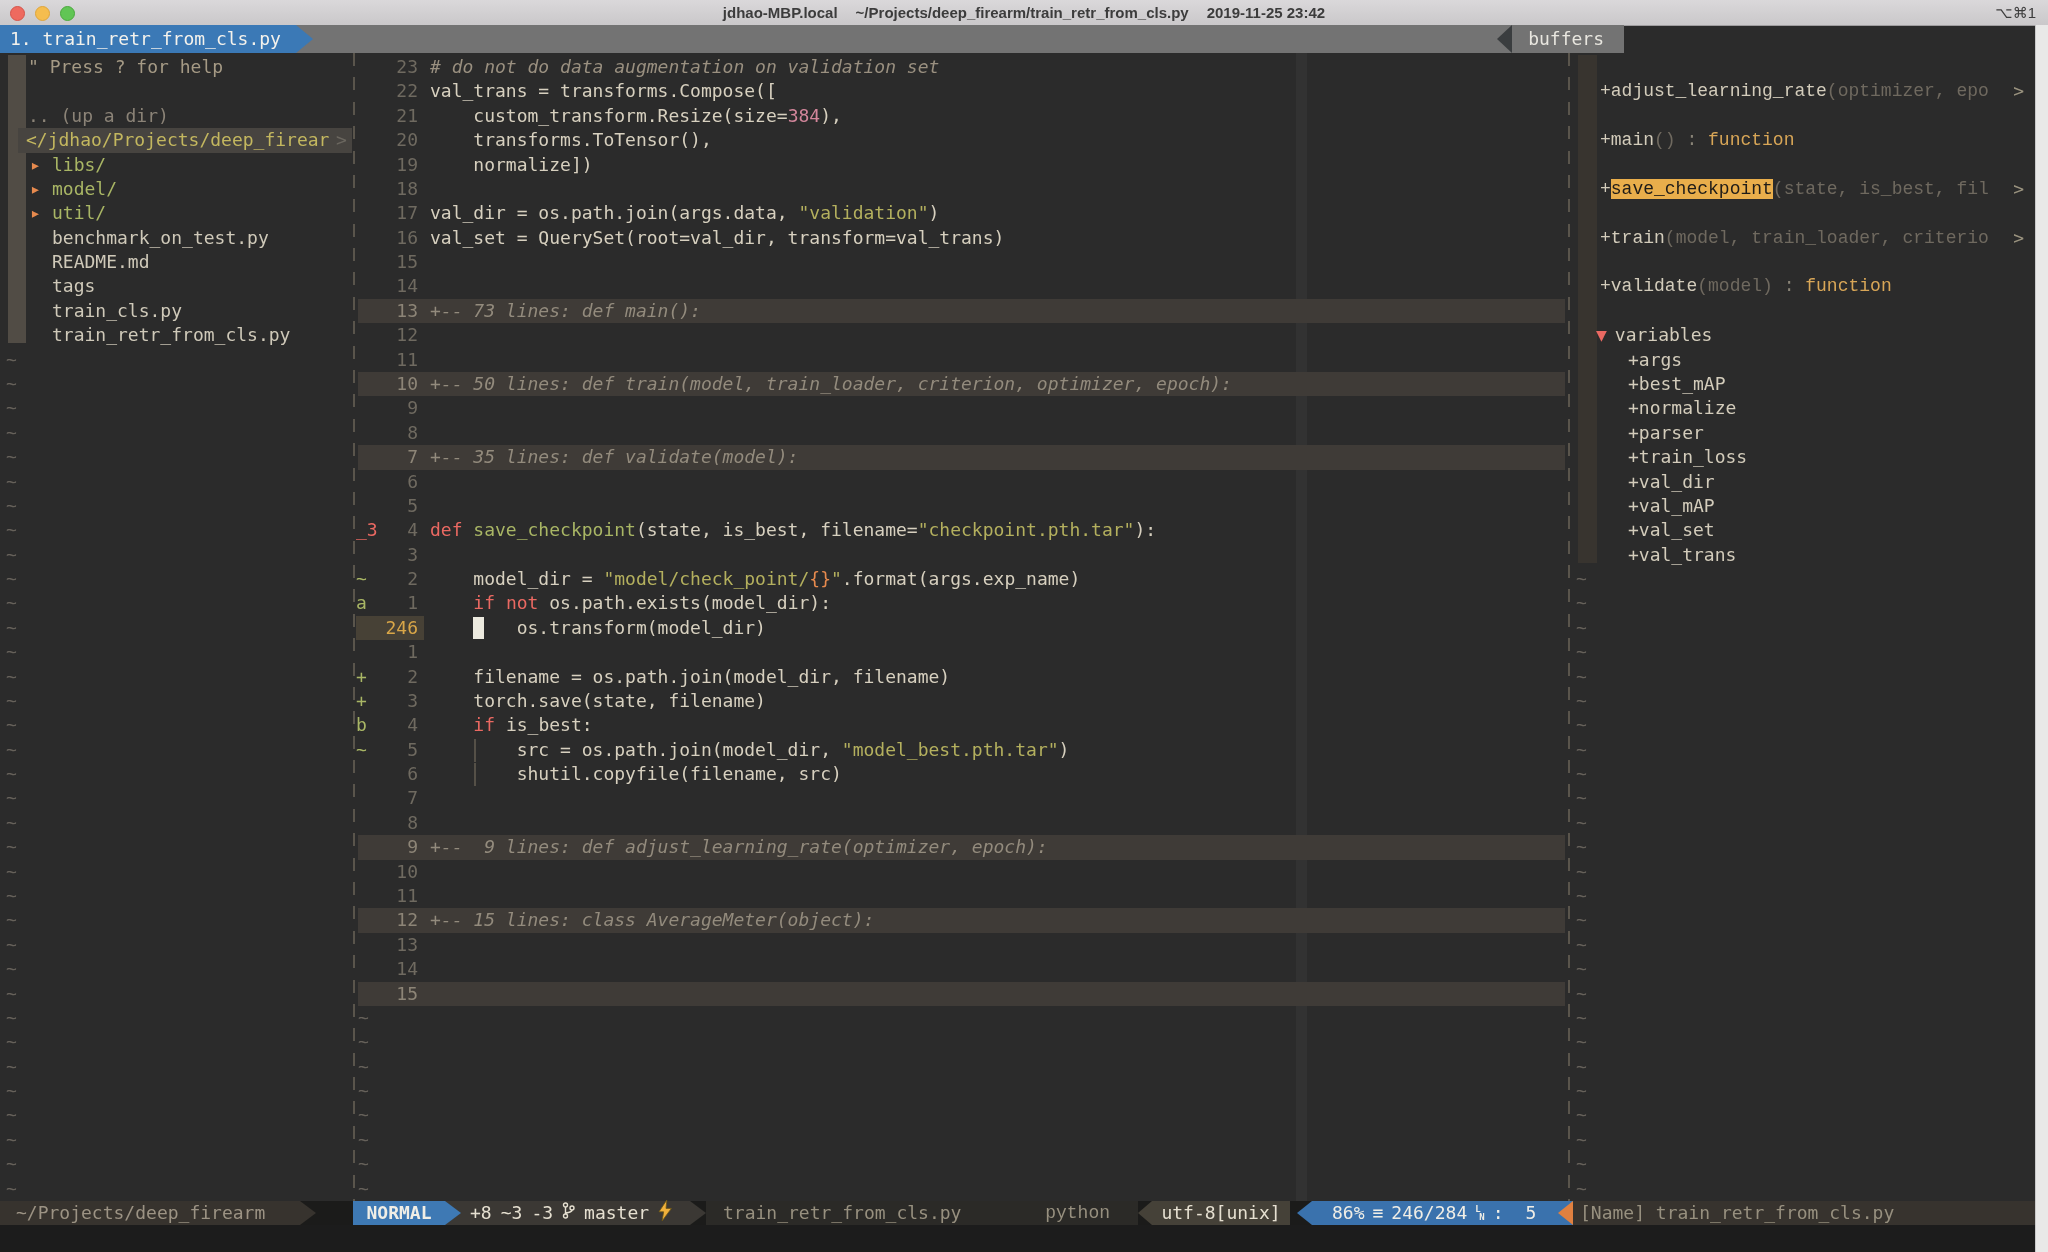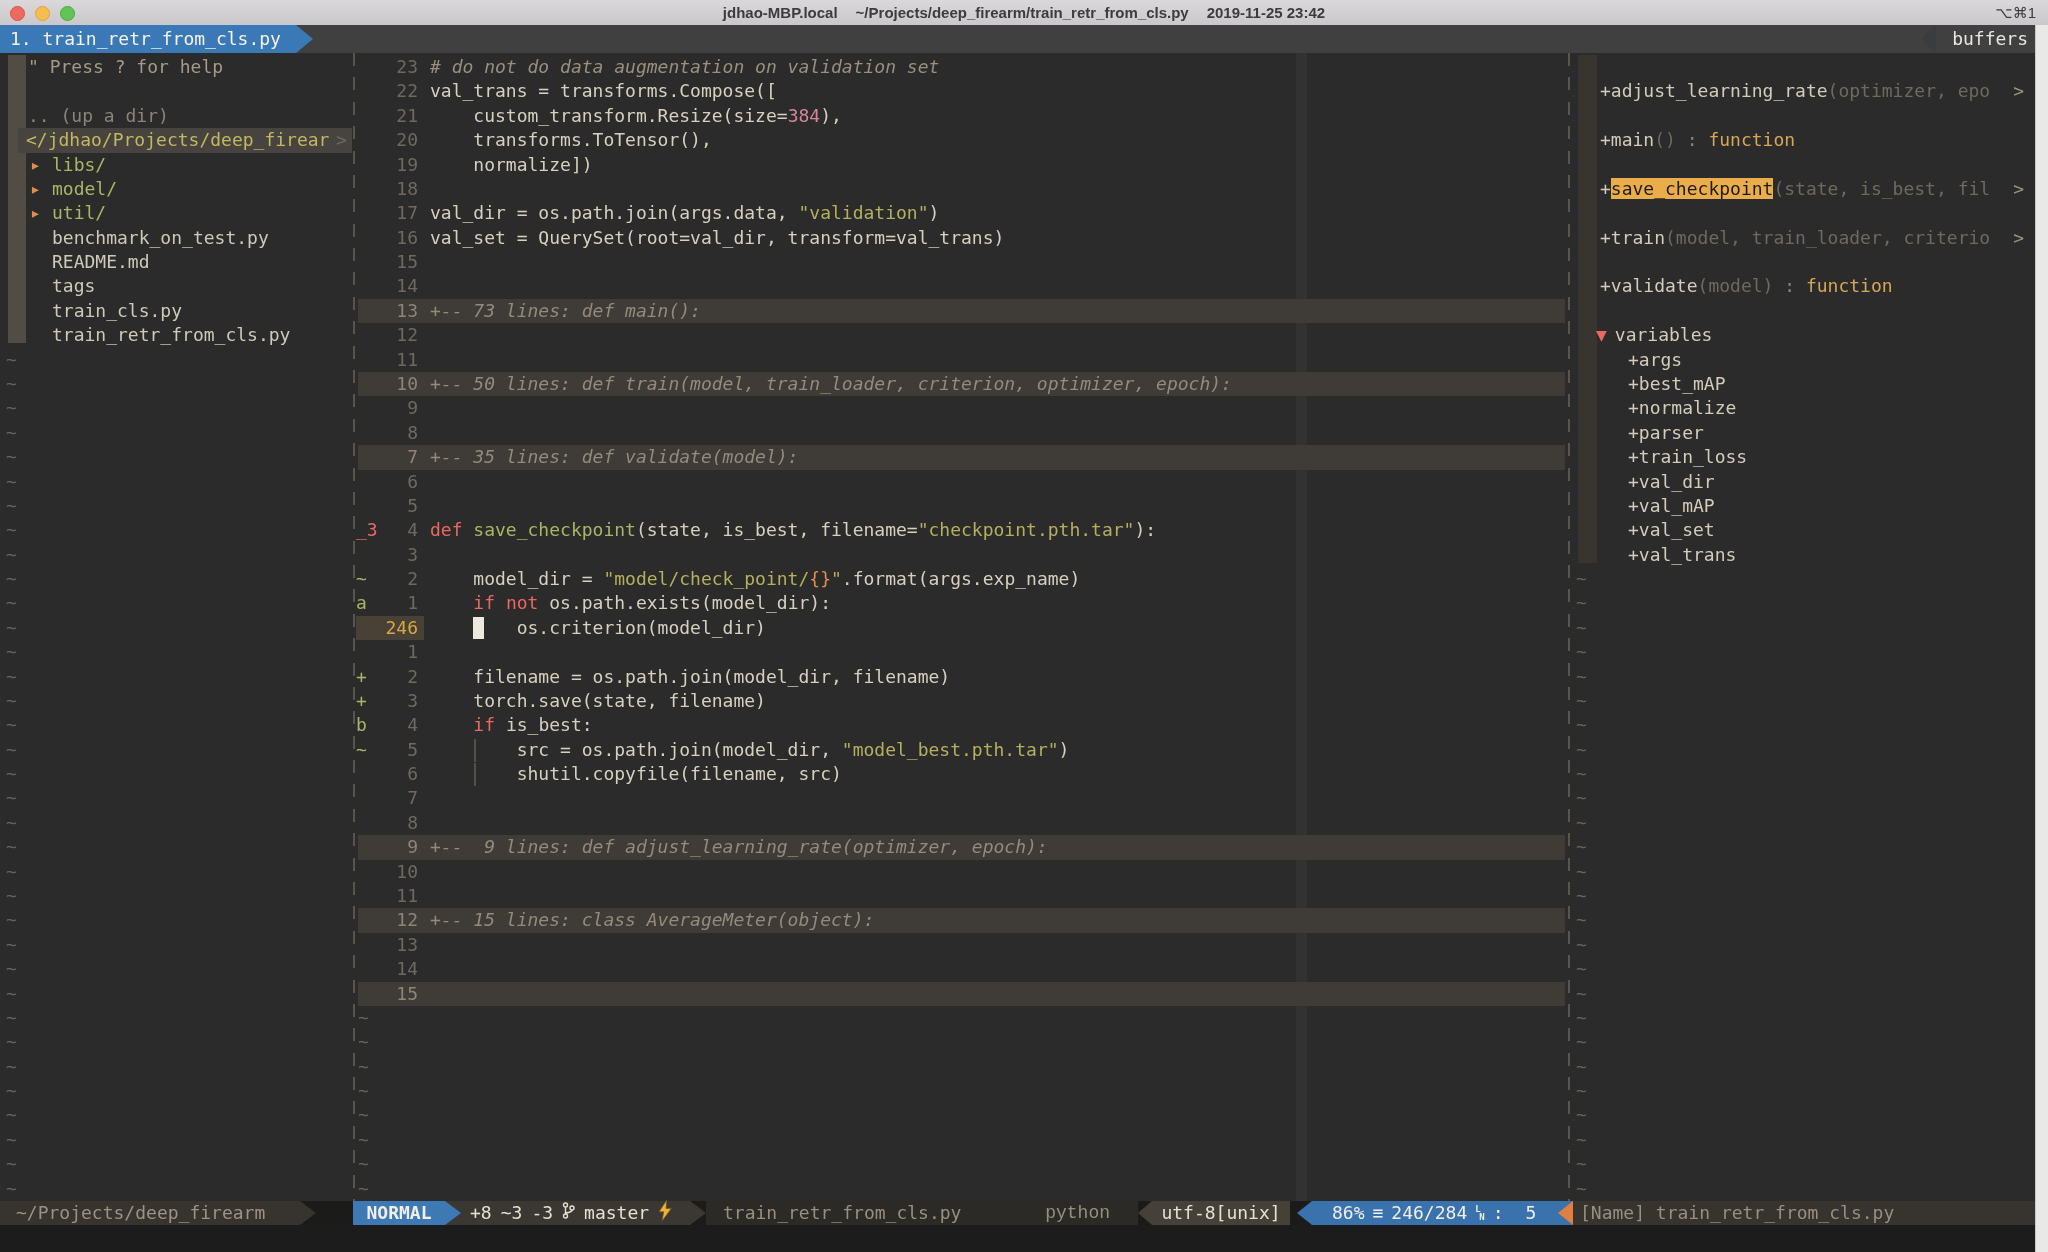--- a/index.html
+++ b/index.html
@@ -10,21 +10,21 @@
             background:linear-gradient(#dad8da,#cac8ca);border-bottom:1px solid #9f9d9f;}
   .tl-btn{position:absolute;top:6px;width:13px;height:13px;border-radius:50%;}
   .tl-close{left:10px;background:#ee6a5f;border:1px solid #d5544a;}
   .tl-min{left:35px;background:#f5bd4f;border:1px solid #dfa53b;}
   .tl-zoom{left:60px;background:#61c555;border:1px solid #4aa93d;}
   .tl-title{position:absolute;left:0;right:0;top:0;height:25px;display:flex;justify-content:center;align-items:center;gap:18px;
             font-family:"Liberation Sans","DejaVu Sans",sans-serif;font-size:15px;color:#3c3c3c;font-weight:bold;}
   .tl-shortcut{position:absolute;right:12px;top:0;height:25px;line-height:25px;
                font-family:"Liberation Sans","DejaVu Sans",sans-serif;font-size:15px;color:#3c3c3c;}
   
-  .tabline{position:absolute;left:0;top:25px;width:2048px;height:28px;background:#404040;}
+  .tabline{position:absolute;left:0;top:25px;width:1624px;height:28px;background:#737373;}
   .tab{position:absolute;left:0;top:0;height:28px;width:296px;background:#3b79b6;}
   .tab span{display:block;padding-left:10px;line-height:28px;color:#f4f2ec;}
   .tab-arrow{position:absolute;left:296px;top:0;width:0;height:0;
              border-top:14px solid transparent;border-bottom:14px solid transparent;border-left:17px solid #3b79b6;}
   .buffers-arrow{position:absolute;right:112px;top:0;width:0;height:0;
              border-top:14px solid transparent;border-bottom:14px solid transparent;border-right:15px solid #3a3d3f;}
   .buffers{position:absolute;right:20px;top:0;height:28px;line-height:28px;color:#e8e6df;}
   
   .win{position:absolute;top:53px;height:1148px;overflow:hidden;background:#2b2b2b;}
   #tree{left:0;width:353px;}
@@ -54,21 +54,21 @@
   .fold-text{position:absolute;left:74px;font-style:italic;color:#938b7d;}
   .codeline{position:absolute;left:74px;}
   .cur-gutter{position:absolute;left:0;width:68px;top:0;height:24.4px;background:#474136;}
   .cur-nr{color:#d9a648;}
   .cursor{position:absolute;top:1px;width:10.9px;height:22px;background:#eceadf;}
   .guide{position:absolute;top:1px;width:1.5px;height:23px;background:#555047;}
   .fg{color:#d7d0bf;} .cmt{color:#9a9080;font-style:italic;} .kw{color:#ea6962;}
   .fn{color:#a9b665;} .str{color:#b4b05e;} .num{color:#d3869b;} .esc{color:#e78a4e;}
   
   .tag-strip{position:absolute;left:7px;top:2px;width:19px;height:508px;background:#38342f;}
-  .t-name{position:absolute;left:29px;color:#d3ccbb;}
+  .t-name{position:absolute;left:29px;color:#d3ccbb;font-family:Liberation Mono, monospace;}
   .t-sig{color:#6f695f;} .t-kind{color:#d8a657;} .t-sep{color:#8a8477;}
   .t-hl{background:#e9ae4b;color:#1f1c18;}
   .t-trunc{position:absolute;right:12px;color:#9a937f;}
   .t-header{position:absolute;left:25px;}
   .t-harrow{color:#ea6962;} .t-hlabel{color:#d3ccbb;padding-left:8px;}
   .t-child{position:absolute;left:57px;color:#d3ccbb;}
   
   .statusline{position:absolute;left:0;top:1201px;width:2048px;height:24.4px;background:#1b1b1a;line-height:24.4px;}
   .sl-seg{position:absolute;top:0;height:24.4px;}
   .sl-tree{left:0;width:300px;background:#37332e;color:#9c9384;}
@@ -193,21 +193,21 @@
       <div class="row" style="top: 318.979px;"><div class="fold-band"></div><span class="nr fold-nr">10</span><span class="fold-text">+-- 50 lines: def train(model, train_loader, criterion, optimizer, epoch):</span></div>
       <div class="row" style="top: 343.362px;"><span class="nr">9</span></div>
       <div class="row" style="top: 367.745px;"><span class="nr">8</span></div>
       <div class="row" style="top: 392.128px;"><div class="fold-band"></div><span class="nr fold-nr">7</span><span class="fold-text">+-- 35 lines: def validate(model):</span></div>
       <div class="row" style="top: 416.511px;"><span class="nr">6</span></div>
       <div class="row" style="top: 440.894px;"><span class="nr">5</span></div>
       <div class="row" style="top: 465.277px;"><span class="sign sred">_3</span><span class="nr">4</span><span class="codeline"><span class="kw">def</span><span class="fn"> save_checkpoint</span><span class="fg">(state, is_best, filename=</span><span class="str">"checkpoint.pth.tar"</span><span class="fg">):</span></span></div>
       <div class="row" style="top: 489.66px;"><span class="nr">3</span></div>
       <div class="row" style="top: 514.043px;"><span class="sign sgreen">~</span><span class="nr">2</span><span class="codeline"><span class="fg">    model_dir = </span><span class="str">"model/check_point/</span><span class="esc">{}</span><span class="str">"</span><span class="fg">.format(args.exp_name)</span></span></div>
       <div class="row" style="top: 538.426px;"><span class="sign sgreen">a</span><span class="nr">1</span><span class="codeline"><span class="fg">    </span><span class="kw">if</span><span class="fg"> </span><span class="kw">not</span><span class="fg"> os.path.exists(model_dir):</span></span></div>
-      <div class="row" style="top: 562.809px;"><div class="cur-gutter"></div><span class="nr cur-nr">246</span><span class="codeline"><span class="fg">        os.criterion(model_dir)</span></span><div class="cursor" style="left: 117.372px;"></div></div>
+      <div class="row" style="top: 562.809px;"><div class="cur-gutter"></div><span class="nr cur-nr">246</span><span class="codeline"><span class="fg">        os.transform(model_dir)</span></span><div class="cursor" style="left: 117.372px;"></div></div>
       <div class="row" style="top: 587.192px;"><span class="nr">1</span></div>
       <div class="row" style="top: 611.575px;"><span class="sign sgreen">+</span><span class="nr">2</span><span class="codeline"><span class="fg">    filename = os.path.join(model_dir, filename)</span></span></div>
       <div class="row" style="top: 635.958px;"><span class="sign sgreen">+</span><span class="nr">3</span><span class="codeline"><span class="fg">    torch.save(state, filename)</span></span></div>
       <div class="row" style="top: 660.341px;"><span class="sign sgreen">b</span><span class="nr">4</span><span class="codeline"><span class="fg">    </span><span class="kw">if</span><span class="fg"> is_best:</span></span></div>
       <div class="row" style="top: 684.724px;"><span class="sign sgreen">~</span><span class="nr">5</span><div class="guide" style="left: 118.372px;"></div><span class="codeline"><span class="fg">        src = os.path.join(model_dir, </span><span class="str">"model_best.pth.tar"</span><span class="fg">)</span></span></div>
       <div class="row" style="top: 709.107px;"><span class="nr">6</span><div class="guide" style="left: 118.372px;"></div><span class="codeline"><span class="fg">        shutil.copyfile(filename, src)</span></span></div>
       <div class="row" style="top: 733.49px;"><span class="nr">7</span></div>
       <div class="row" style="top: 757.873px;"><span class="nr">8</span></div>
       <div class="row" style="top: 782.256px;"><div class="fold-band"></div><span class="nr fold-nr">9</span><span class="fold-text">+--  9 lines: def adjust_learning_rate(optimizer, epoch):</span></div>
       <div class="row" style="top: 806.639px;"><span class="nr">10</span></div>

